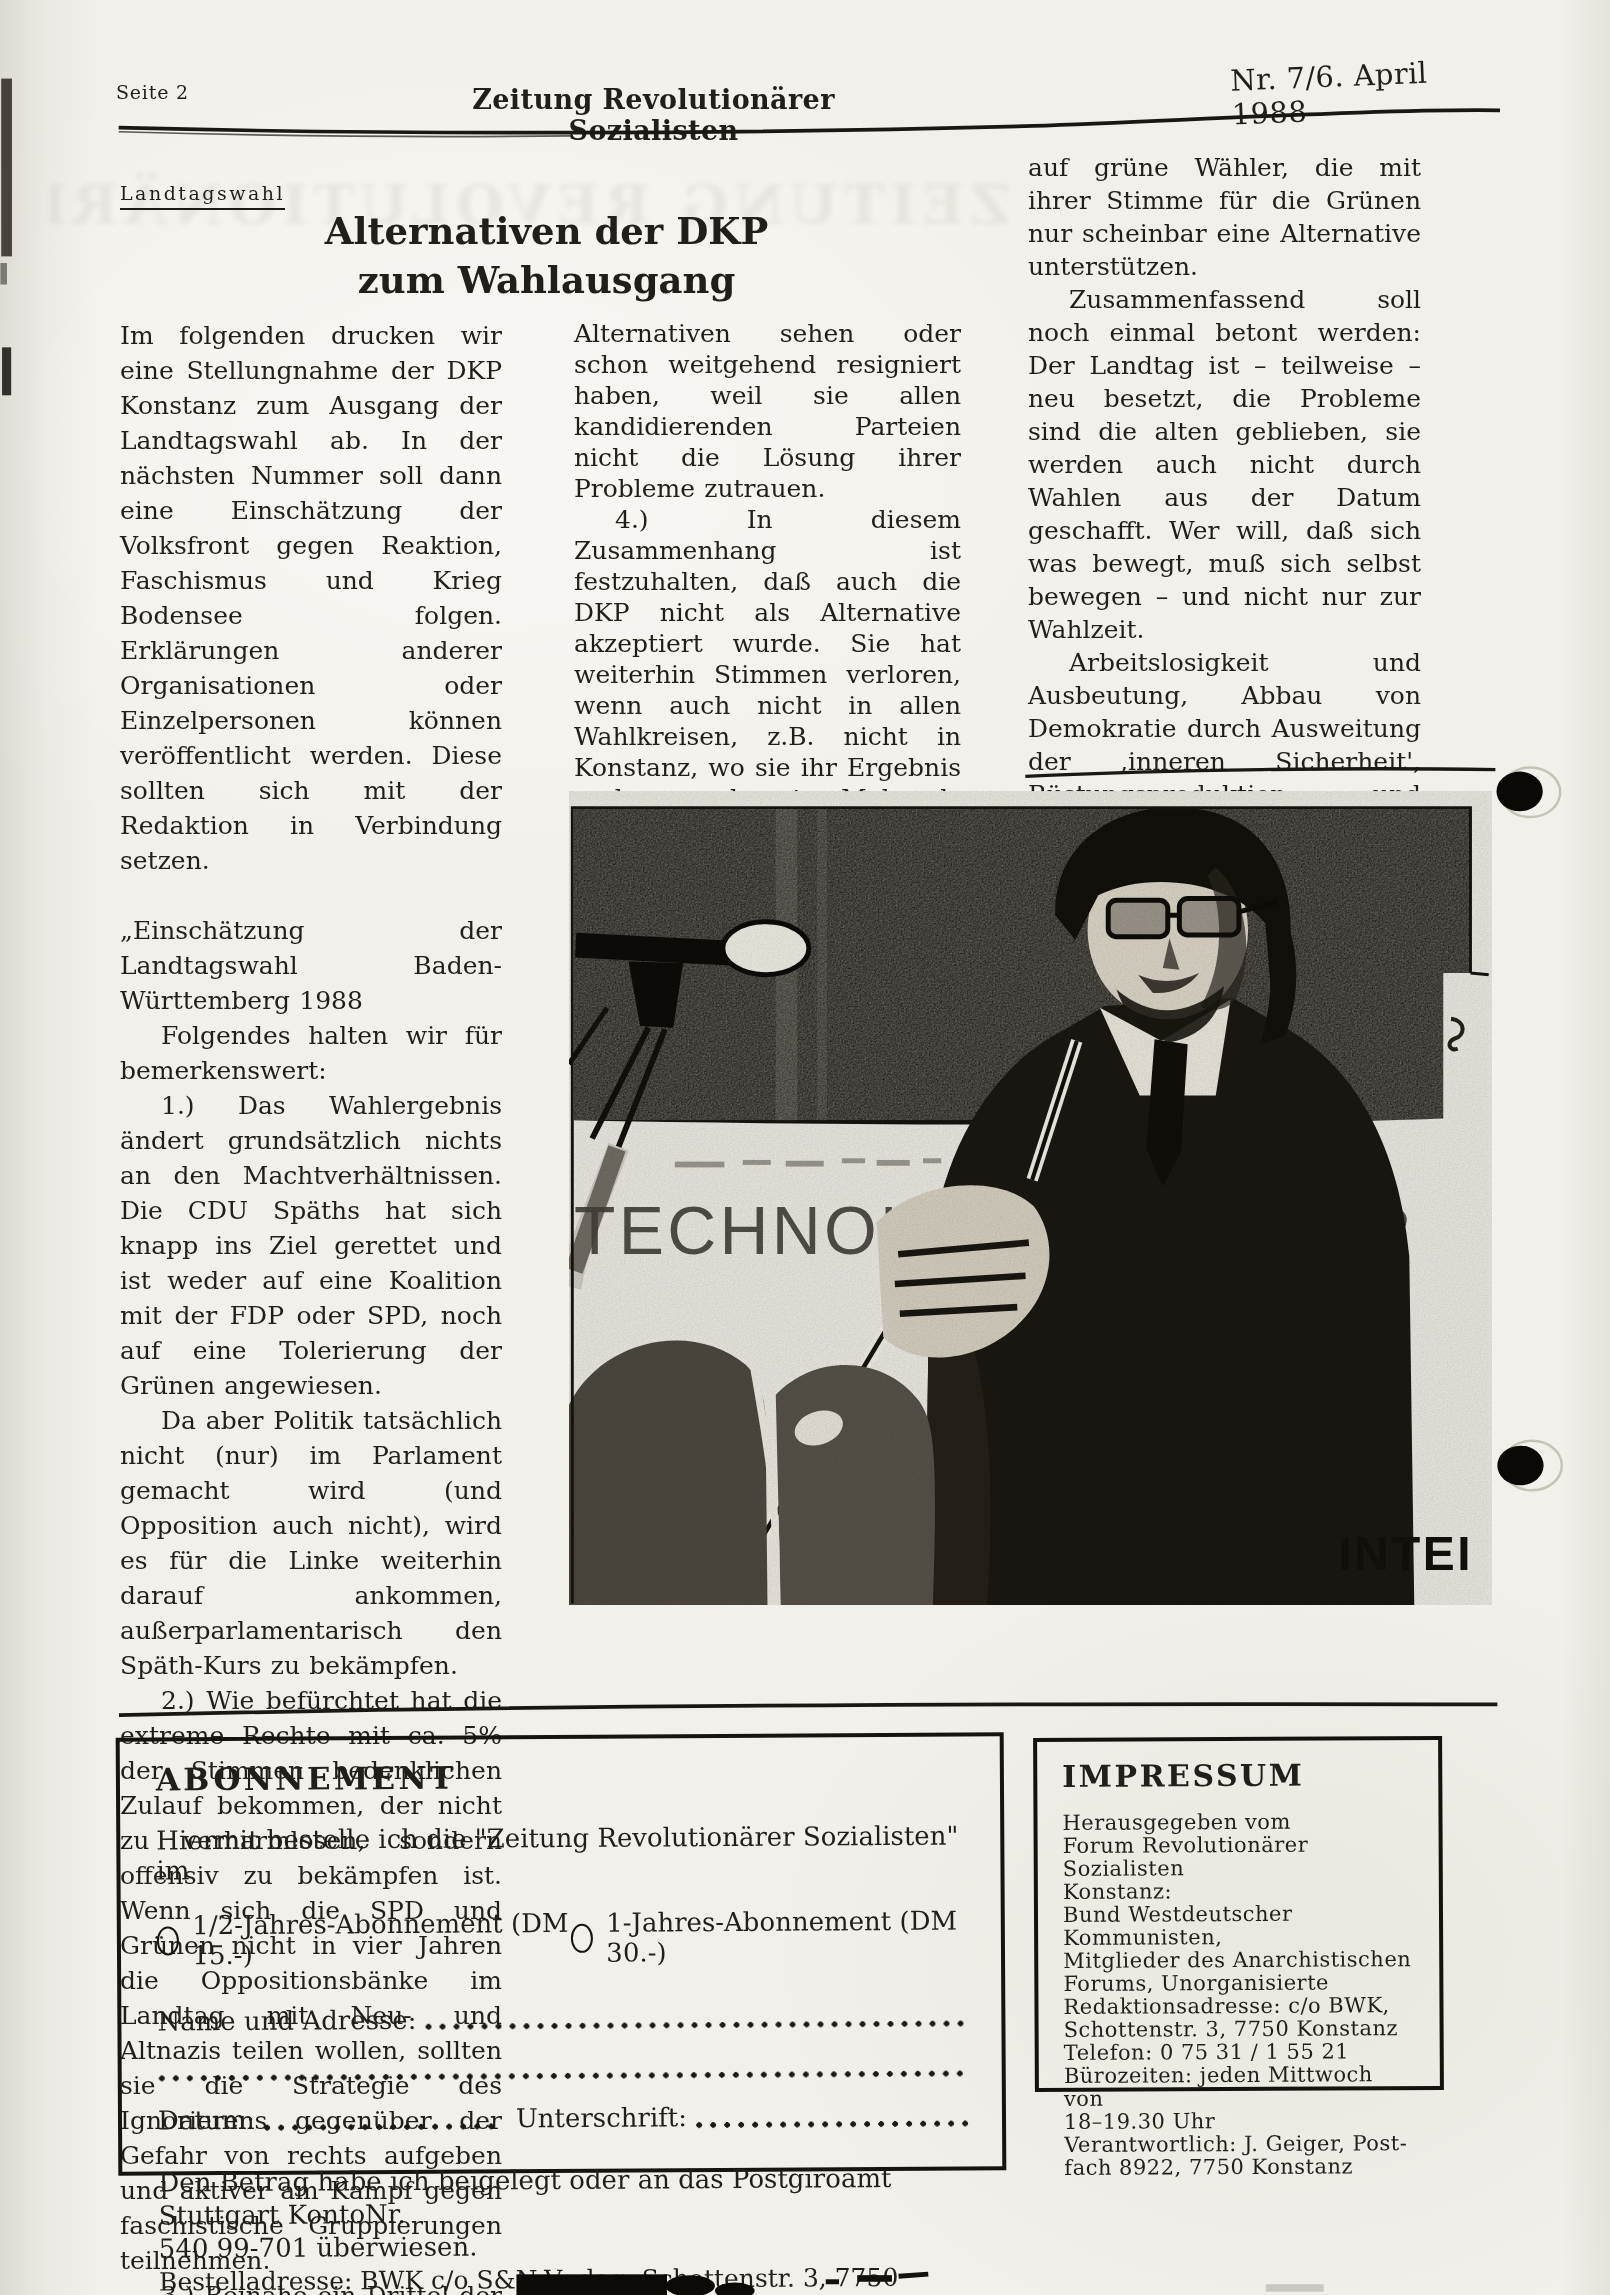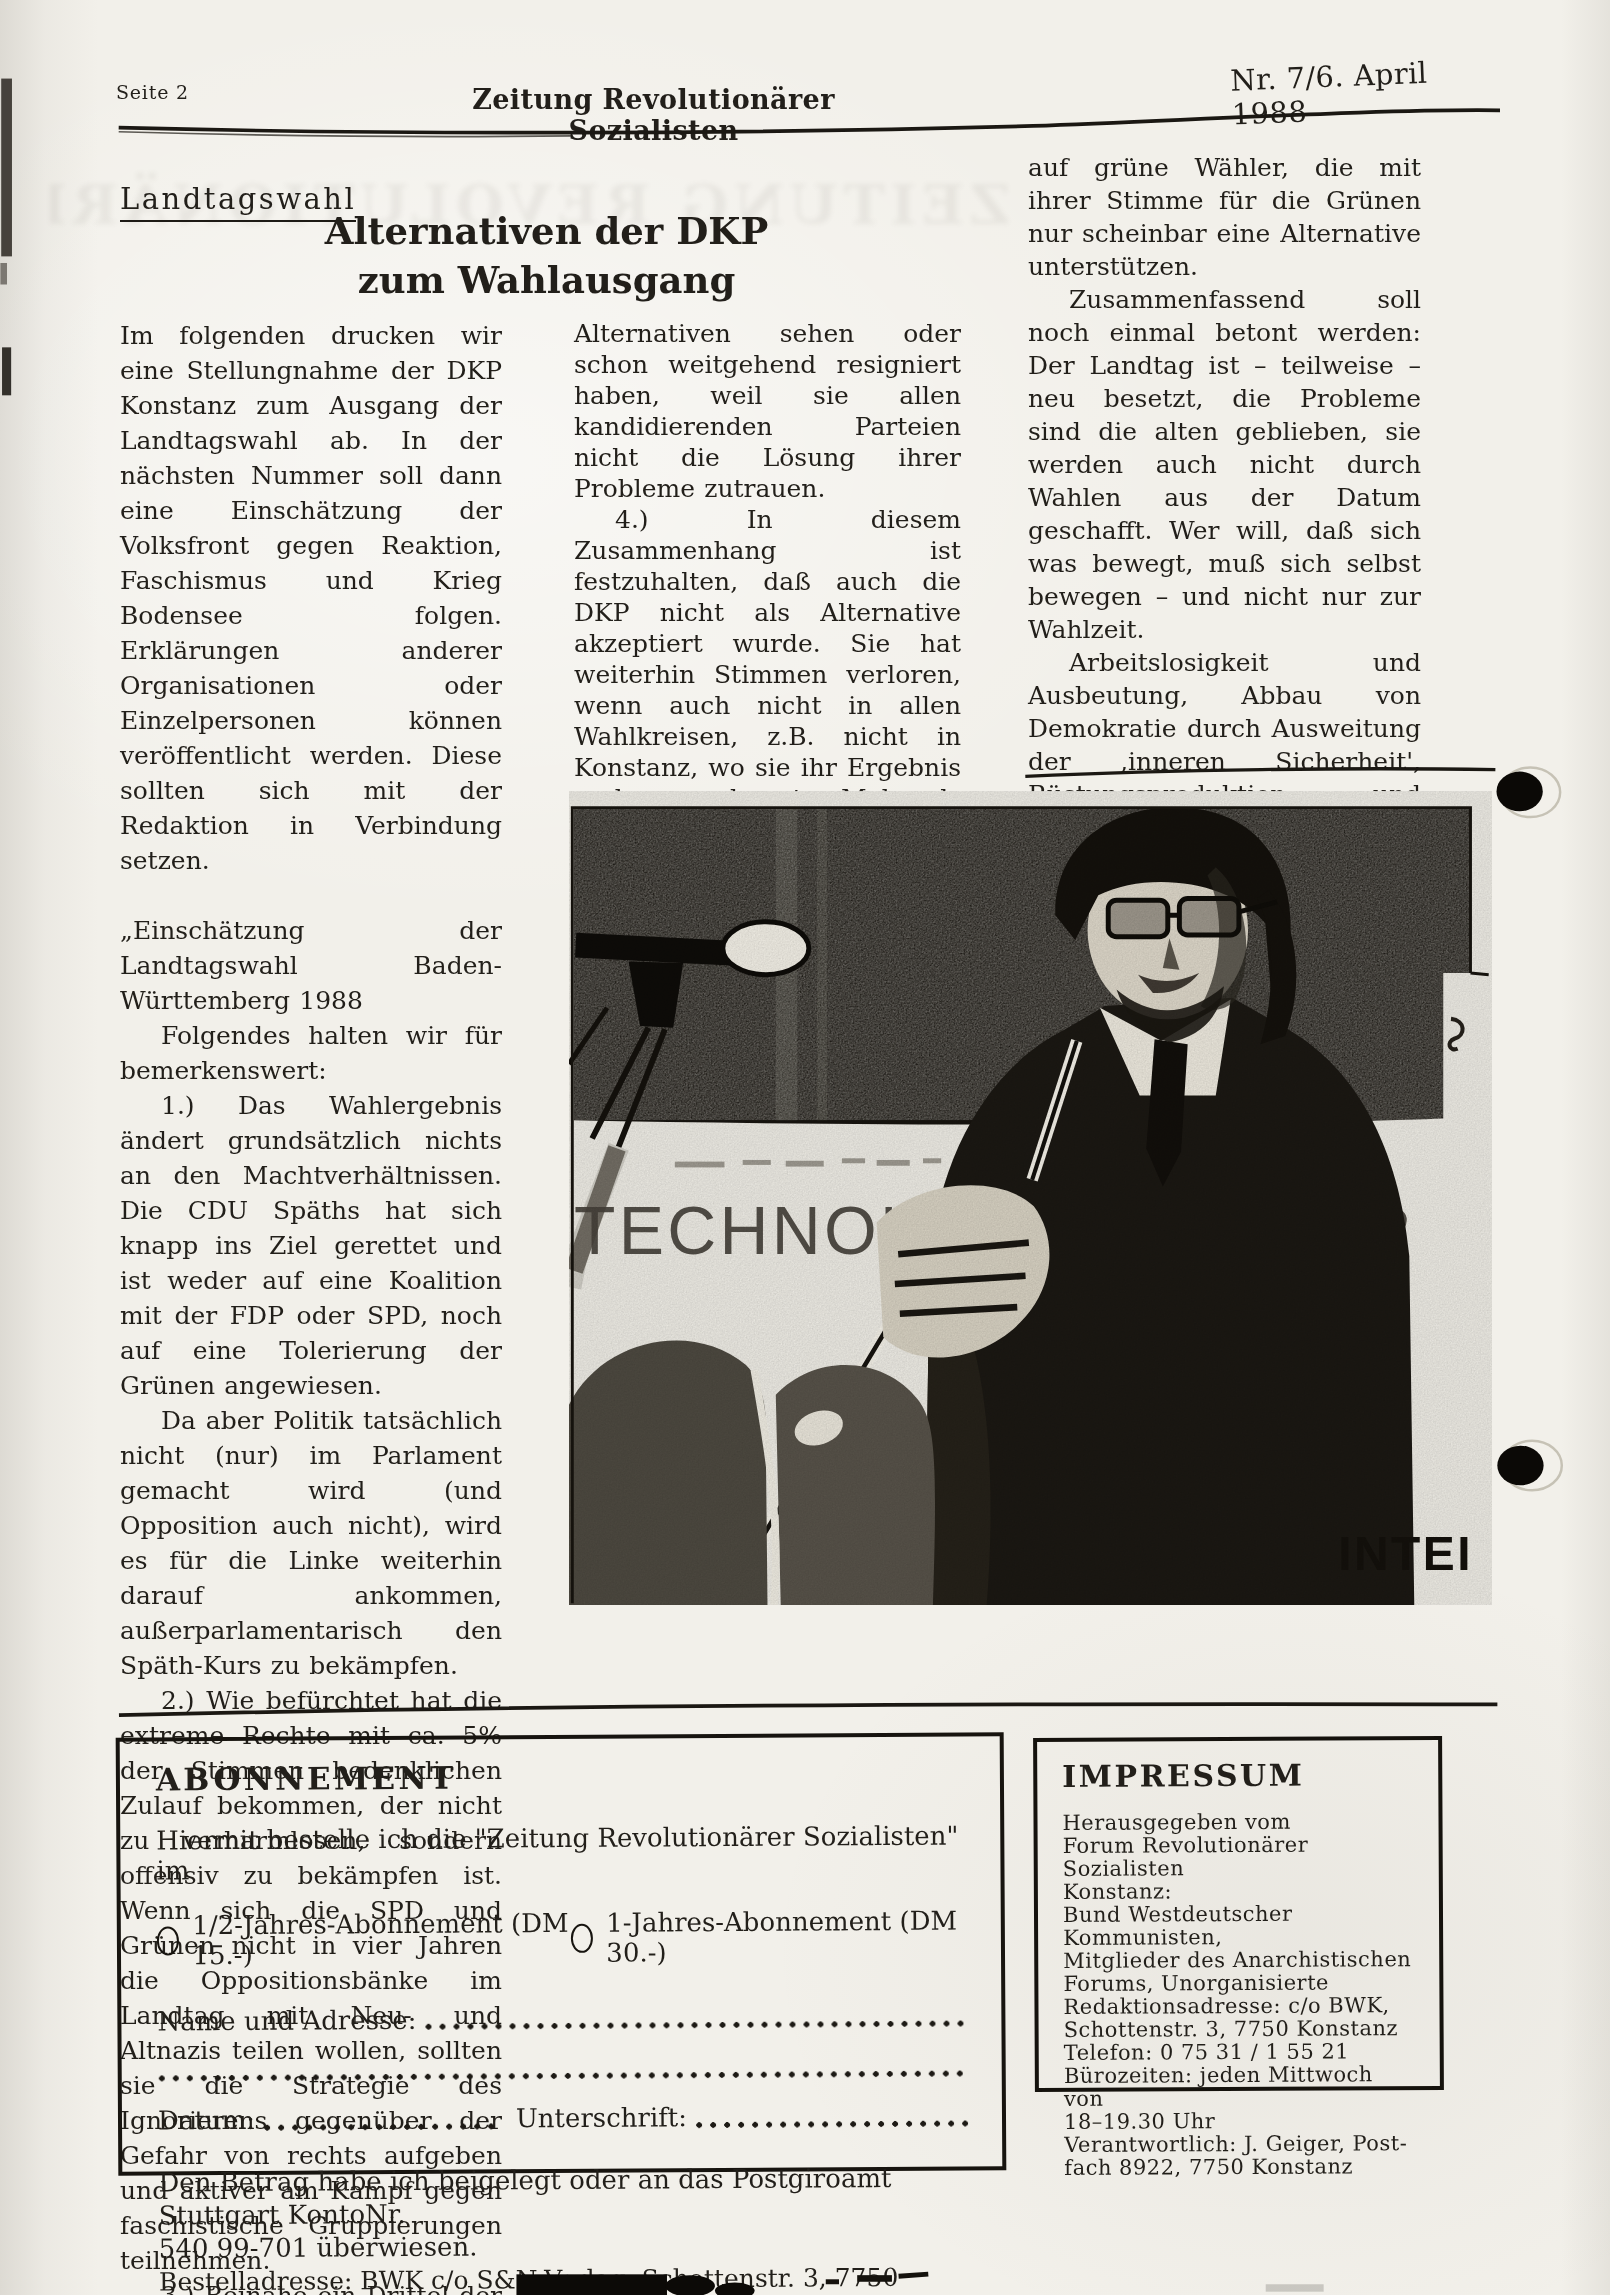--- a/index.html
+++ b/index.html
@@ -18,21 +18,21 @@
   
   .hdr-page{left:116px;top:81px;font-size:19px;letter-spacing:0.8px;}
   .hdr-title{left:389px;top:84px;width:529px;text-align:center;font-size:27px;font-weight:700;letter-spacing:0.4px;}
   .hdr-issue{left:1231px;top:58px;width:281px;font-size:29px;transform:rotate(-2.3deg);letter-spacing:0.4px;}
   .ghost{
     left:50px;top:172px;width:960px;font-size:55px;font-weight:700;letter-spacing:5.8px;
     color:rgba(95,90,78,.55);opacity:.14;filter:blur(2.5px);transform:scaleX(-1);
     white-space:nowrap;overflow:hidden;
   }
   
-  .kicker{left:120px;top:182px;font-size:29px;letter-spacing:2.5px;padding-bottom:4.1px;border-bottom:2.9px solid #1d1a15;}
+  .kicker{left:120px;top:182px;font-size:19px;letter-spacing:2.5px;padding-bottom:4.1px;border-bottom:2.9px solid #1d1a15;}
   .headline{left:265px;top:207px;width:563px;text-align:center;font-size:37px;line-height:49px;font-weight:700;}
   .col{font-size:25px;text-align:justify;word-spacing:1.2px;hyphens:auto;-webkit-hyphens:auto;}
   .col p{margin:0;}
   .col p.ind{text-indent:41px;}
   .col p.gap{margin-top:35px;}
   .col-left{left:120px;top:318px;width:382px;line-height:35px;}
   .col-mid{left:574px;top:318px;width:387px;line-height:31px;}
   .col-right{left:1028px;top:151px;width:393px;line-height:33px;}
   .signoff{text-align:right;padding-right:10px;}
   

